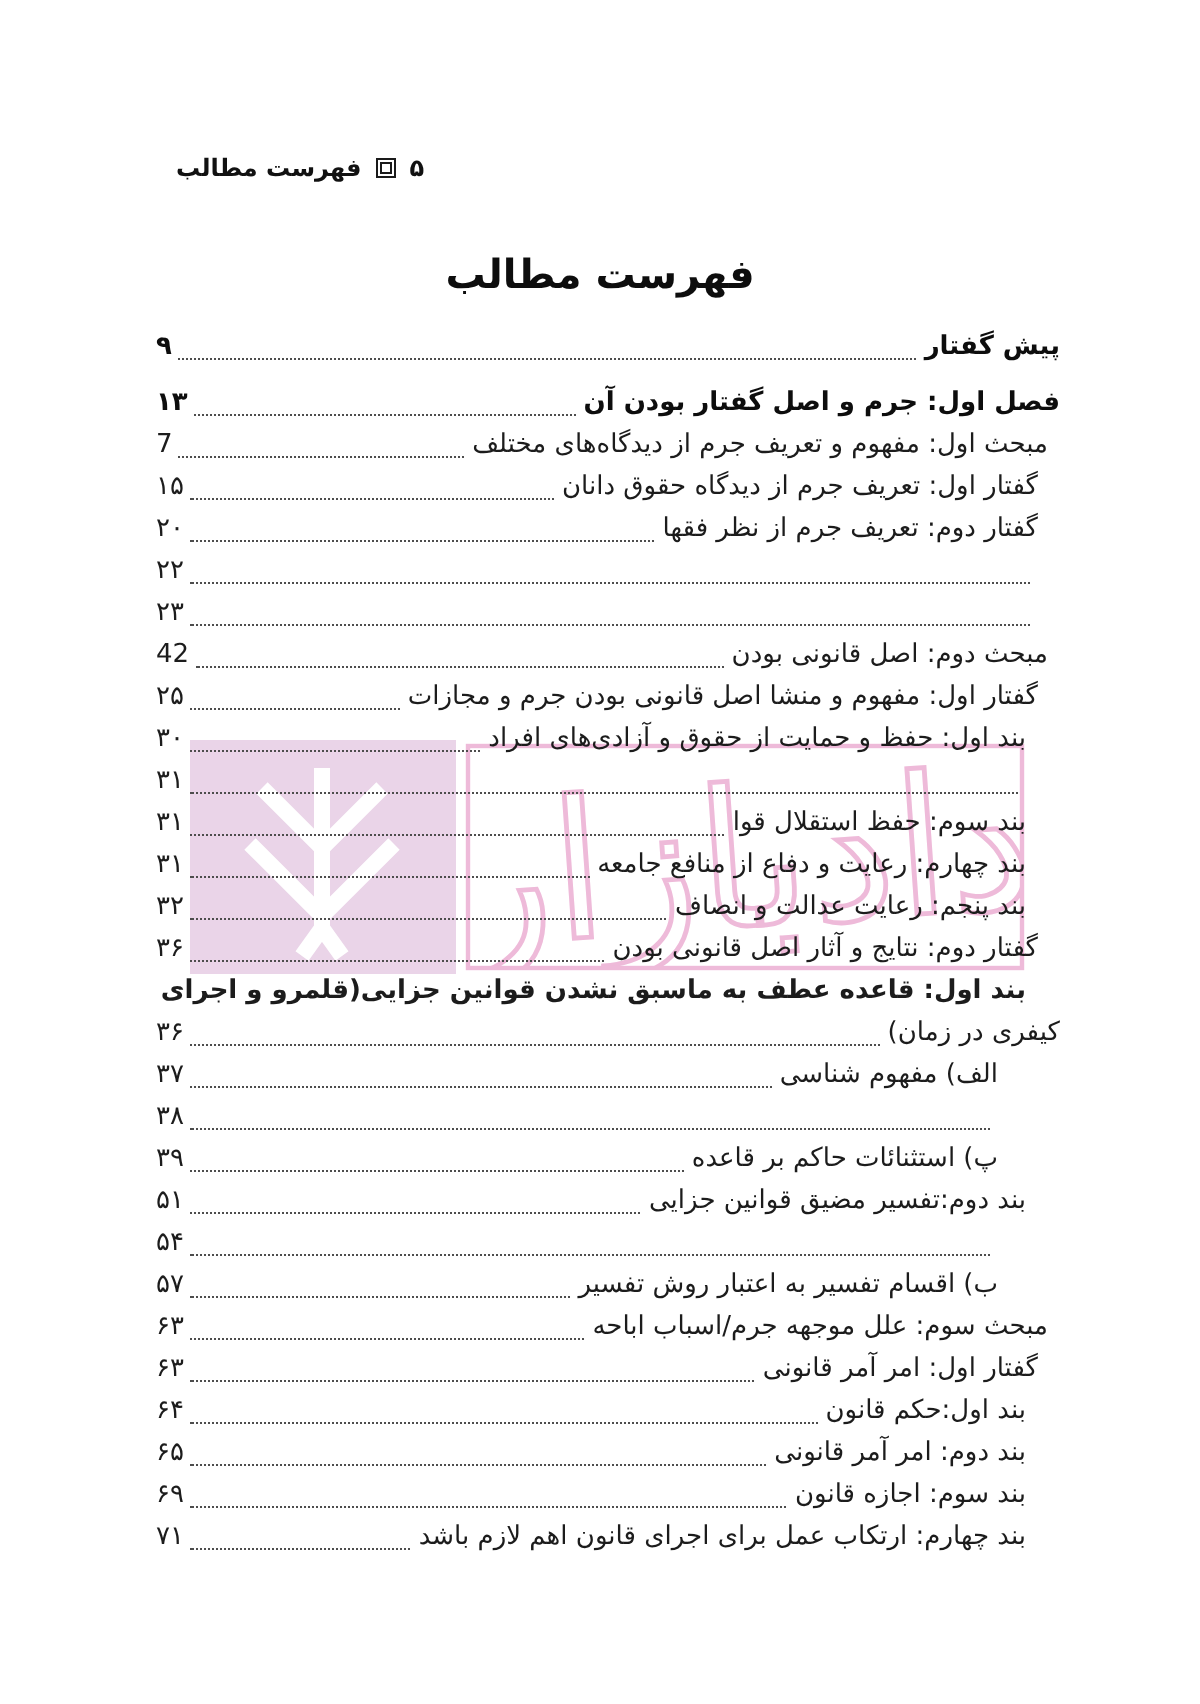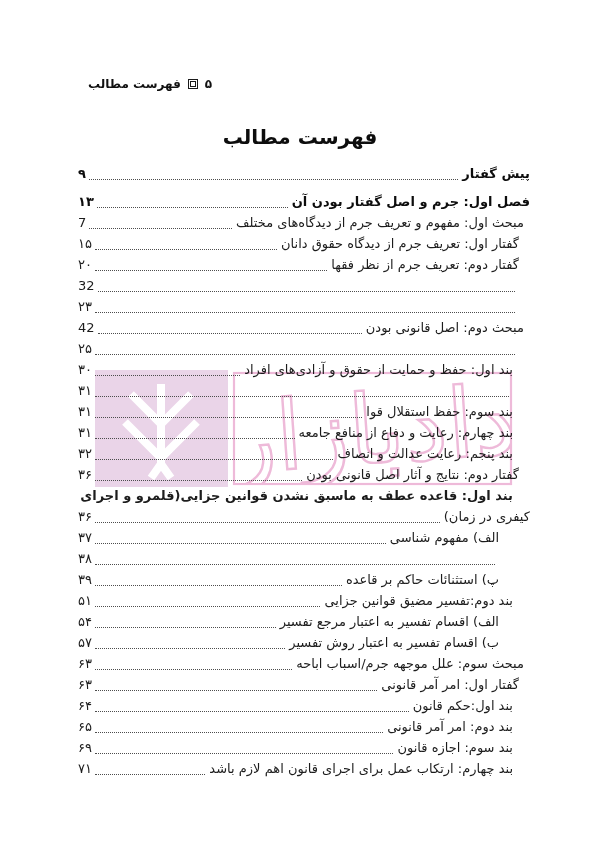--- a/index.html
+++ b/index.html
@@ -113,32 +113,33 @@
     <span class="leader"></span>
     <span class="pagenum">۱۵</span>
   </div>
       <div class="toc-row lvl2">
     <span class="label">گفتار دوم: تعریف جرم از نظر فقها</span>
     <span class="leader"></span>
     <span class="pagenum">۲۰</span>
   </div>
       <div class="toc-row lvl2">
     <span class="leader"></span>
-    <span class="pagenum">32</span>
+    <span class="pagenum">۲۲</span>
   </div>
       <div class="toc-row lvl2">
     <span class="leader"></span>
     <span class="pagenum">۲۳</span>
   </div>
       <div class="toc-row lvl1">
     <span class="label">مبحث دوم: اصل قانونی بودن</span>
     <span class="leader"></span>
     <span class="pagenum">42</span>
   </div>
       <div class="toc-row lvl2">
+    <span class="label">گفتار اول: مفهوم و منشا اصل قانونی بودن جرم و مجازات</span>
     <span class="leader"></span>
     <span class="pagenum">۲۵</span>
   </div>
       <div class="toc-row lvl3">
     <span class="label">بند اول: حفظ و حمایت از حقوق و آزادی‌های افراد</span>
     <span class="leader"></span>
     <span class="pagenum">۳۰</span>
   </div>
       <div class="toc-row lvl3">
     <span class="leader"></span>
@@ -186,21 +187,20 @@
     <span class="label">پ) استثنائات حاکم بر قاعده</span>
     <span class="leader"></span>
     <span class="pagenum">۳۹</span>
   </div>
       <div class="toc-row lvl3">
     <span class="label">بند دوم:تفسیر مضیق قوانین جزایی</span>
     <span class="leader"></span>
     <span class="pagenum">۵۱</span>
   </div>
       <div class="toc-row lvl4">
-    <span class="label">الف) اقسام تفسیر به اعتبار مرجع تفسیر</span>
     <span class="leader"></span>
     <span class="pagenum">۵۴</span>
   </div>
       <div class="toc-row lvl4">
     <span class="label">ب) اقسام تفسیر به اعتبار روش تفسیر</span>
     <span class="leader"></span>
     <span class="pagenum">۵۷</span>
   </div>
       <div class="toc-row lvl1">
     <span class="label">مبحث سوم: علل موجهه جرم/اسباب اباحه</span>

